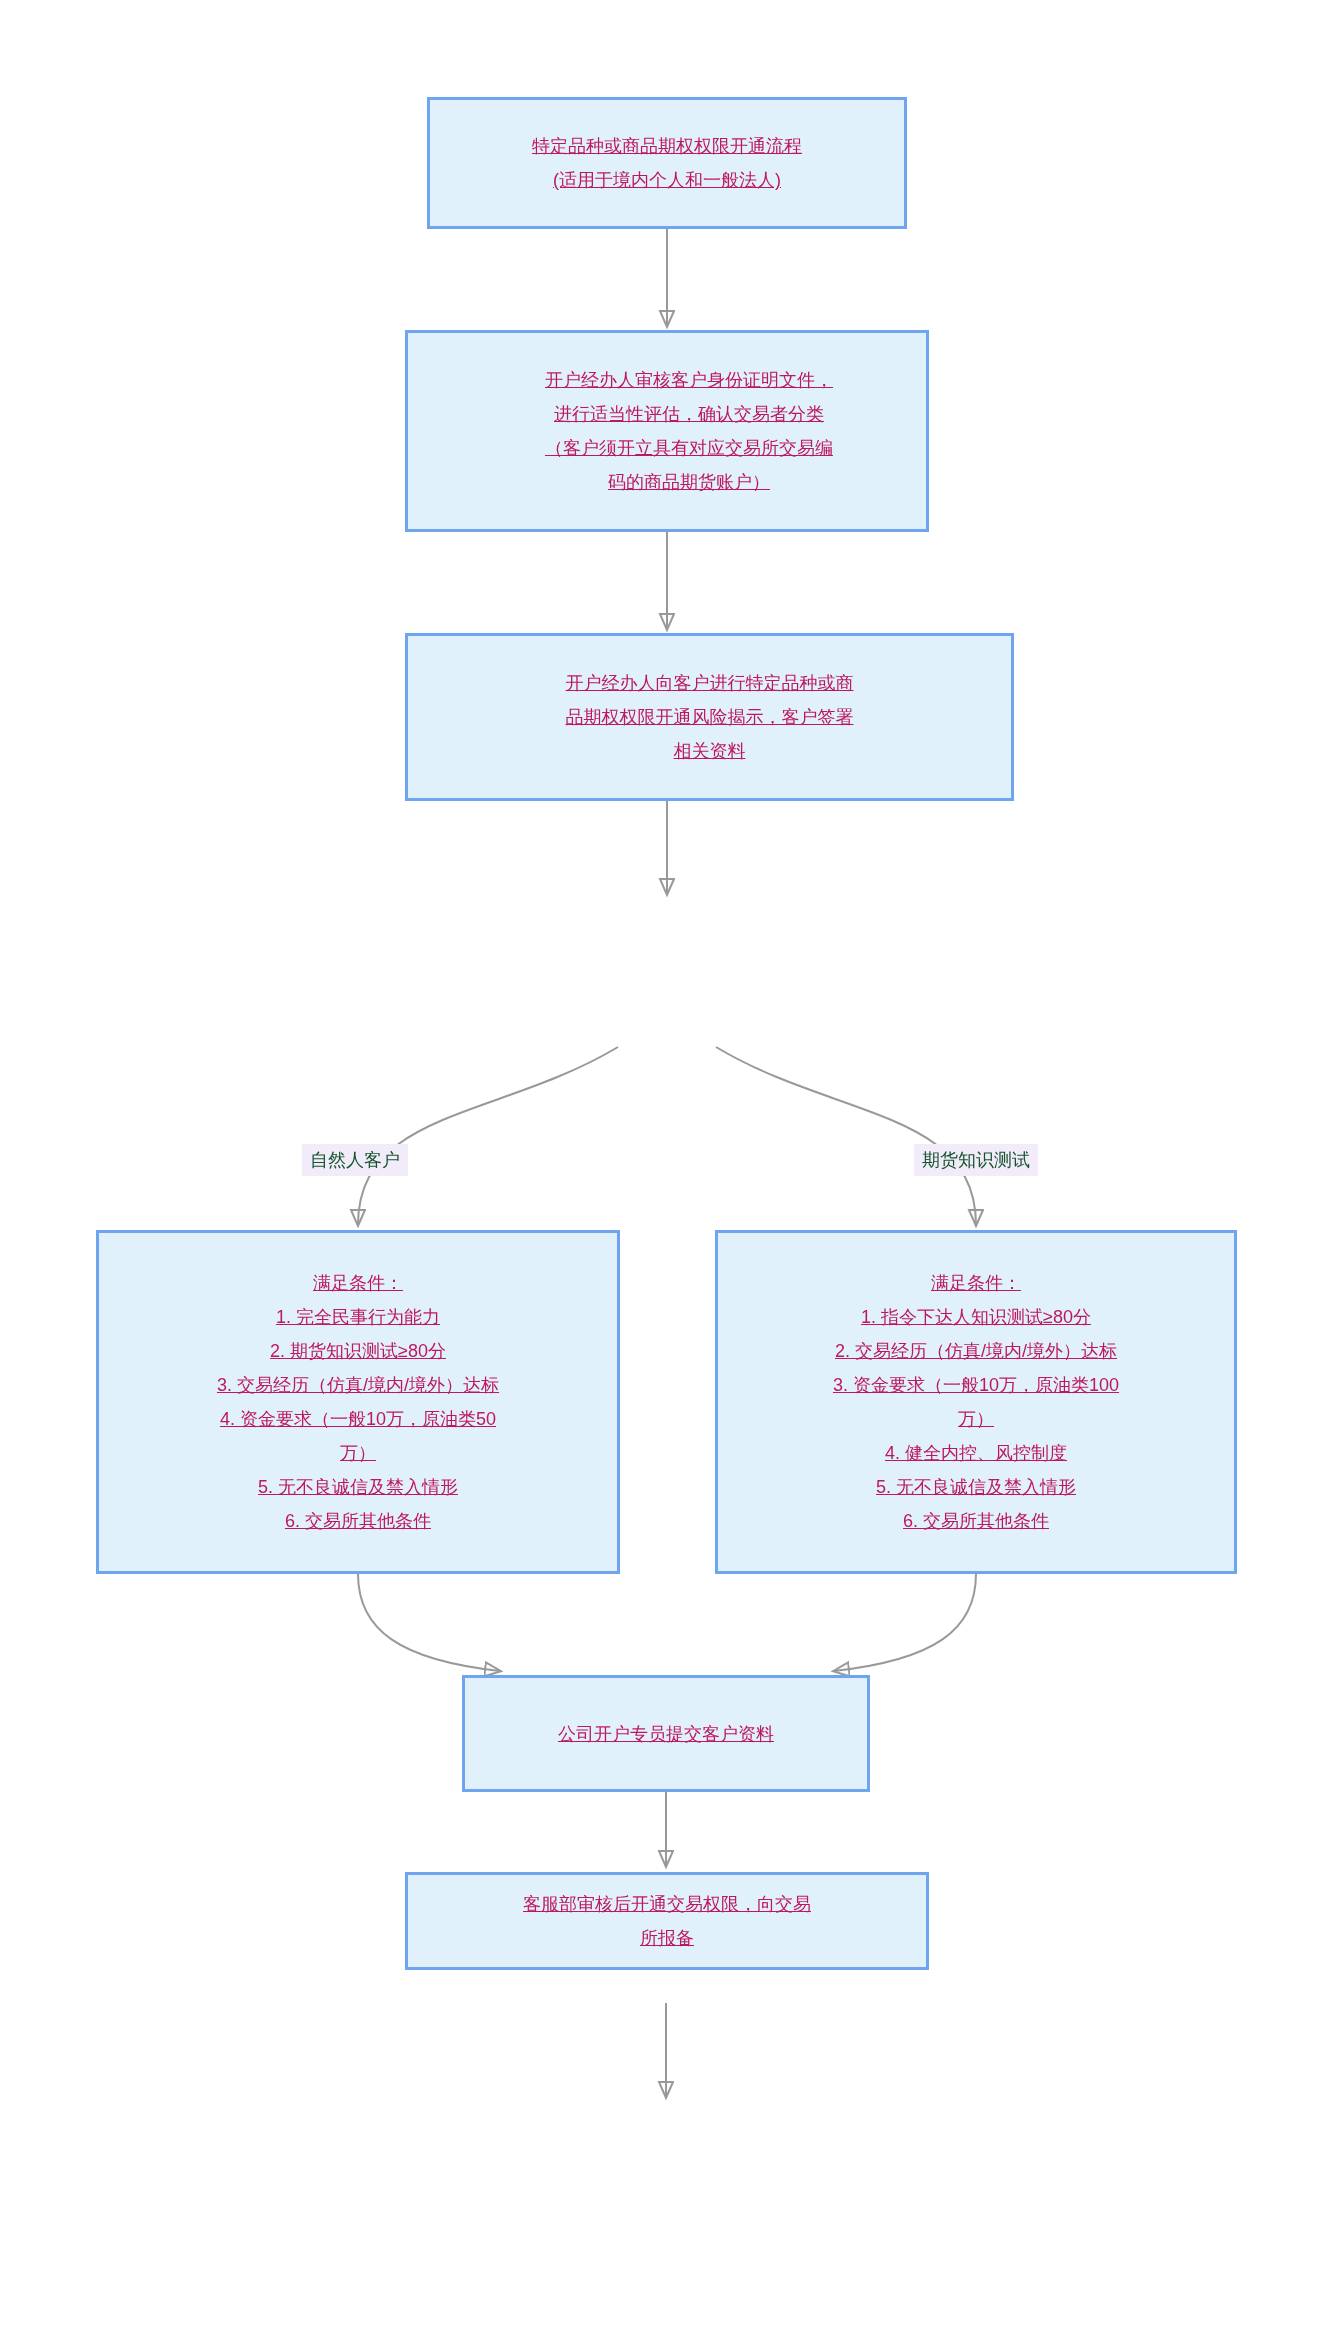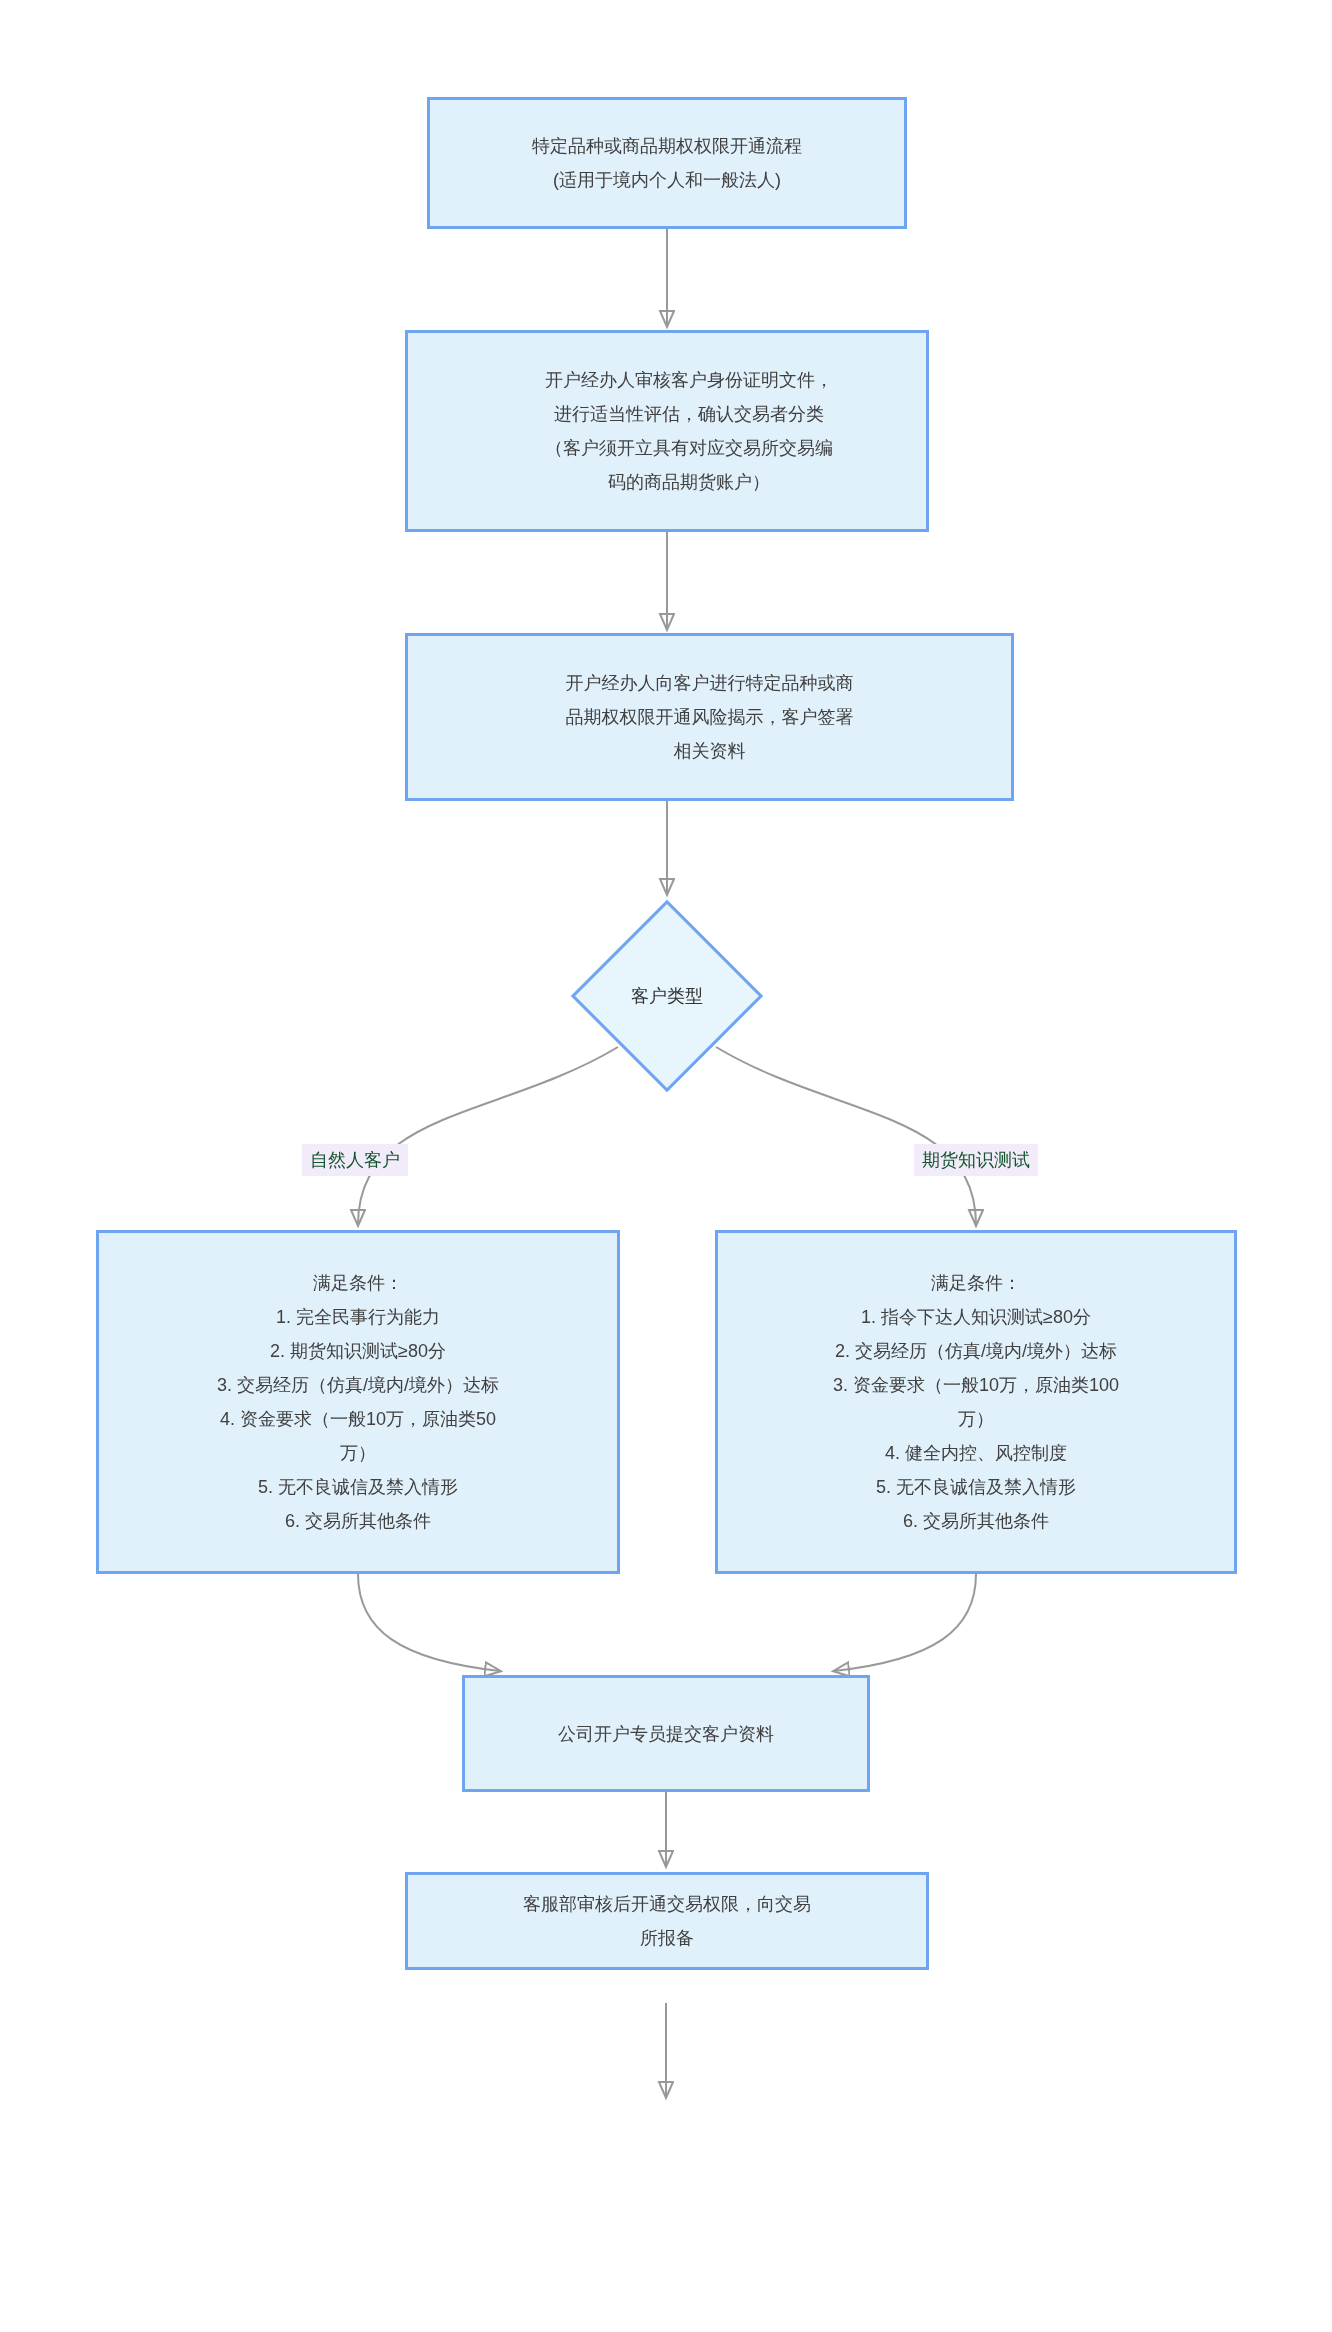--- a/index.html
+++ b/index.html
@@ -9,22 +9,23 @@
     overflow:hidden;
   }
   .edges{position:absolute;left:0;top:0;}
   .edges path{stroke:#999999;stroke-width:2px;fill:none;}
   .node{
     position:absolute;background:#e1f1fc;border:3px solid #6fa4f0;
     box-sizing:border-box;display:flex;align-items:center;justify-content:center;
     text-align:center;
   }
   .node-text{
-    font-size:18px;line-height:34px;white-space:pre-line;color:#404040;
+    font-size:18px;line-height:34px;white-space:pre-line;color:#be185d;
     padding:0 6px;
+    text-decoration:underline;
   }
   .diamond-wrap{position:absolute;width:192px;height:192px;}
   .diamond-shape{
     position:absolute;left:28px;top:28px;width:136px;height:136px;
     background:#e7f5fd;border:3px solid #6fa4f0;box-sizing:border-box;
     transform:rotate(45deg);
   }
   .diamond-label{
     position:absolute;left:0;top:0;right:0;bottom:0;
     display:flex;align-items:center;justify-content:center;
@@ -69,24 +70,20 @@
 （客户须开立具有对应交易所交易编
 码的商品期货账户）</div>
   </div>
 
   <div class="node" style="left:405px;top:633px;width:609px;height:168px;">
     <div class="node-text">开户经办人向客户进行特定品种或商
 品期权权限开通风险揭示，客户签署
 相关资料</div>
   </div>
 
-  <div class="diamond-wrap" style="left:571px;top:900px;">
-    <div class="diamond-shape"></div>
-    <div class="diamond-label">客户类型</div>
-  </div>
 
   <div class="edge-label" style="left:355px;top:1160px;">自然人客户</div>
   <div class="edge-label" style="left:976px;top:1160px;">期货知识测试</div>
 
   <div class="node" style="left:96px;top:1230px;width:524px;height:344px;">
     <div class="node-text">满足条件：
 1. 完全民事行为能力
 2. 期货知识测试≥80分
 3. 交易经历（仿真/境内/境外）达标
 4. 资金要求（一般10万，原油类50

